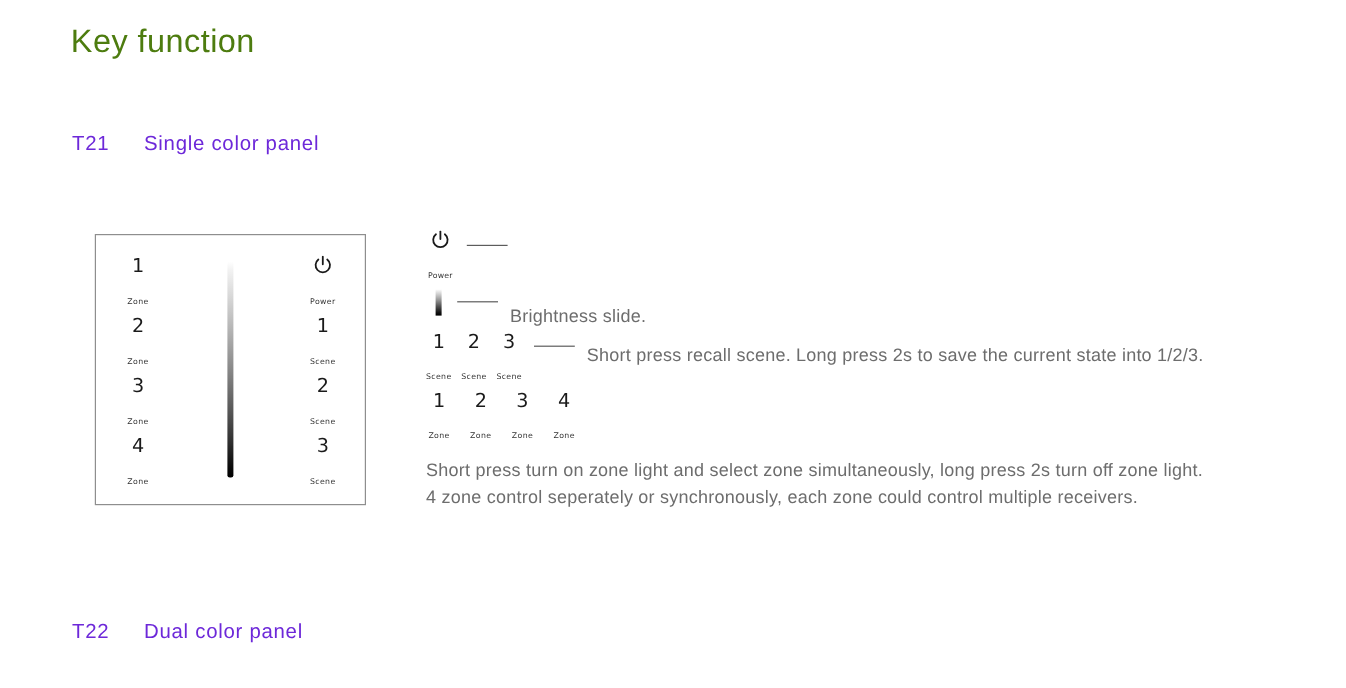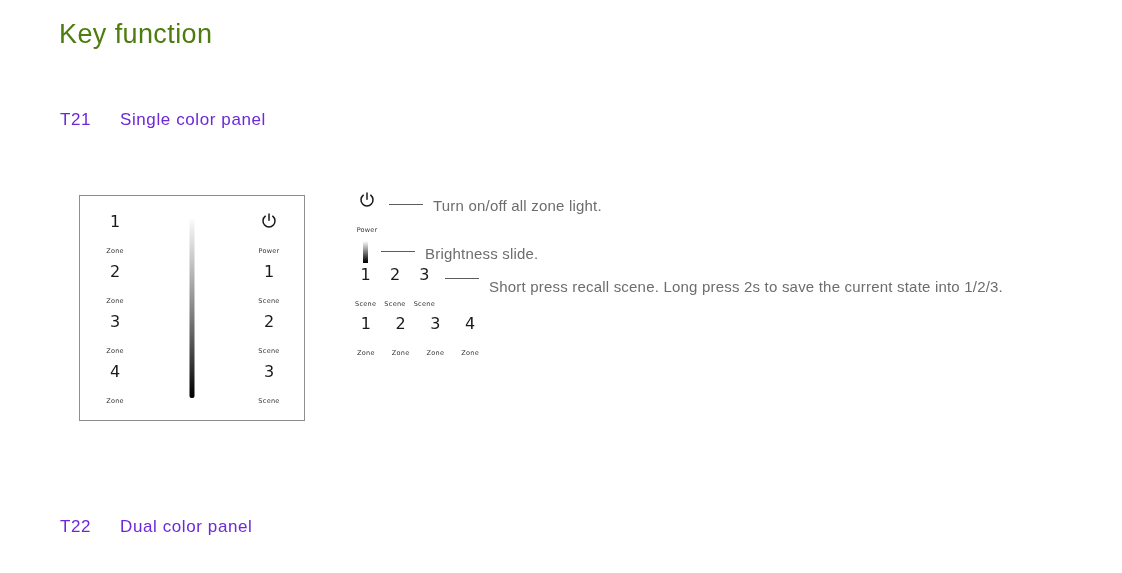--- a/index.html
+++ b/index.html
@@ -177,21 +177,21 @@
 
   .legend-text {
     font-size: 15px;
     line-height: 20px;
     color: #6d6d6d;
     letter-spacing: 0.2px;
     white-space: nowrap;
     font-weight: 400;
   }
   .legend-text.t1 { margin-top: 4px; }
-  .legend-text.t2 { margin-top: 5px; }
+  .legend-text.t2 { margin-top: 15px; }
   .legend-text.t3 { margin-top: 11px; }
 
   #legend-row-power  { margin-bottom: 4px; }
   #legend-row-bright { margin-bottom: 2px; }
   #legend-row-scene  { margin-bottom: 4px; }
 
   .zone-row {
     display: flex;
     align-items: flex-start;
     margin-top: 6px;
@@ -273,21 +273,20 @@
     <div class="legend-power">
       <span class="power-glyph">
         <svg width="16" height="17" viewBox="0 0 16 17" xmlns="http://www.w3.org/2000/svg">
           <path d="M4.3 3.2 A6 6 0 1 0 11.7 3.2" fill="none" stroke="#1a1a1a" stroke-width="1.5" stroke-linecap="round"></path>
           <line x1="8" y1="0.9" x2="8" y2="7.2" stroke="#1a1a1a" stroke-width="1.5" stroke-linecap="round"></line>
         </svg>
       </span>
       <span class="key-sub">Power</span>
     </div>
     <span class="dash d1"></span>
-    <span class="legend-text t1">Turn on/off all zone light.</span>
   </div>
 
   <div class="legend-row" id="legend-row-bright">
     <span class="mini-slider"></span>
     <span class="dash d2" style="margin-left:13px;"></span>
     <span class="legend-text t2">Brightness slide.</span>
   </div>
 
   <div class="legend-row" id="legend-row-scene">
     <div class="legend-icons">
@@ -320,17 +319,21 @@
     <div class="key">
       <span class="key-num">3</span>
       <span class="key-sub">Zone</span>
     </div>
     <div class="key">
       <span class="key-num">4</span>
       <span class="key-sub">Zone</span>
     </div>
   </div>
 
+  <div class="paragraph">
+    <div>Short press turn on zone light and select zone simultaneously, long press 2s turn off zone light.</div>
+    <div>4 zone control seperately or synchronously, each zone could control multiple receivers.</div>
+  </div>
 </div>
 
 <div class="section-heading" id="heading-t22">
   <span class="code">T22</span><span>Dual color panel</span>
 </div>
 
 </body></html>

